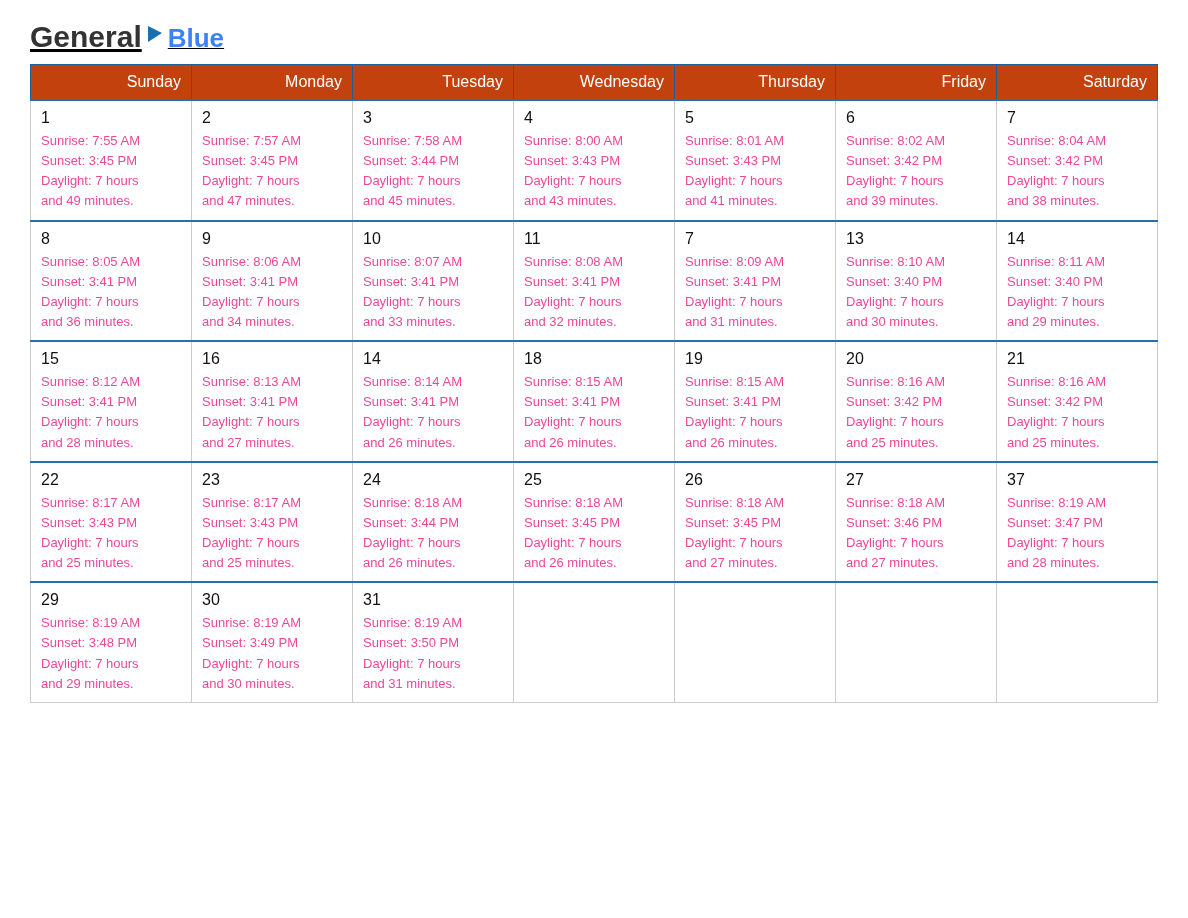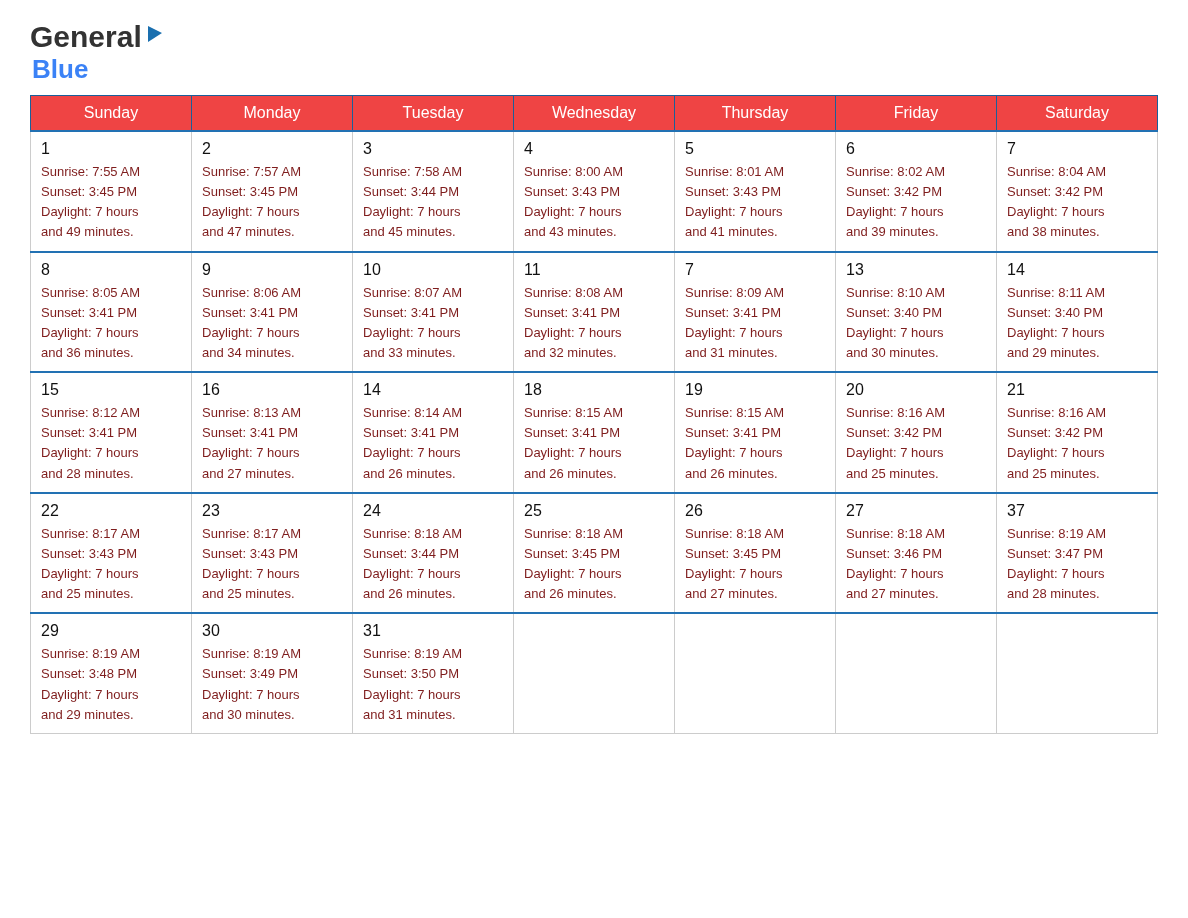--- a/index.html
+++ b/index.html
@@ -11,22 +11,22 @@
       padding: 20px 30px;
     }
     .header-area {
       display: flex;
       justify-content: space-between;
       align-items: flex-start;
       margin-bottom: 10px;
     }
     .logo {
       display: flex;
-      flex-direction: column;
-      align-items: flex-start;
+      align-items: flex-end;
+      text-decoration: underline;
     }
     .title-area {
       text-align: right;
     }
     .month-year {
       font-size: 52px;
       font-weight: normal;
       color: #111;
       line-height: 1.1;
     }
@@ -34,26 +34,26 @@
       font-size: 22px;
       color: #333;
       margin-top: 4px;
     }
     .calendar {
       width: 100%;
       border-collapse: collapse;
       margin-top: 10px;
     }
     .calendar th {
-      background-color: #ef4444;
+      background-color: #c2410c;
       color: #fff;
       font-size: 16px;
       font-weight: normal;
       padding: 8px 10px;
-      text-align: center;
+      text-align: right;
       border: 1px solid #1a5f99;
     }
     .calendar td {
       vertical-align: top;
       padding: 8px 10px;
       border: 1px solid #ccc;
       border-top: 2px solid #2271b3;
       font-size: 13.5px;
       color: #333;
       width: calc(100% / 7);
@@ -61,21 +61,21 @@
     }
     .day-number {
       font-size: 16px;
       font-weight: normal;
       color: #111;
       margin-bottom: 4px;
     }
     .day-info {
       font-size: 13px;
       line-height: 1.55;
-      color: #7f1d1d;
+      color: #ec4899;
     }
     .empty-cell {
       border-top: 2px solid #2271b3;
     }
     .logo-row {
       display: flex;
       align-items: center;
     }
     .logo-text-general {
       font-size: 30px;

